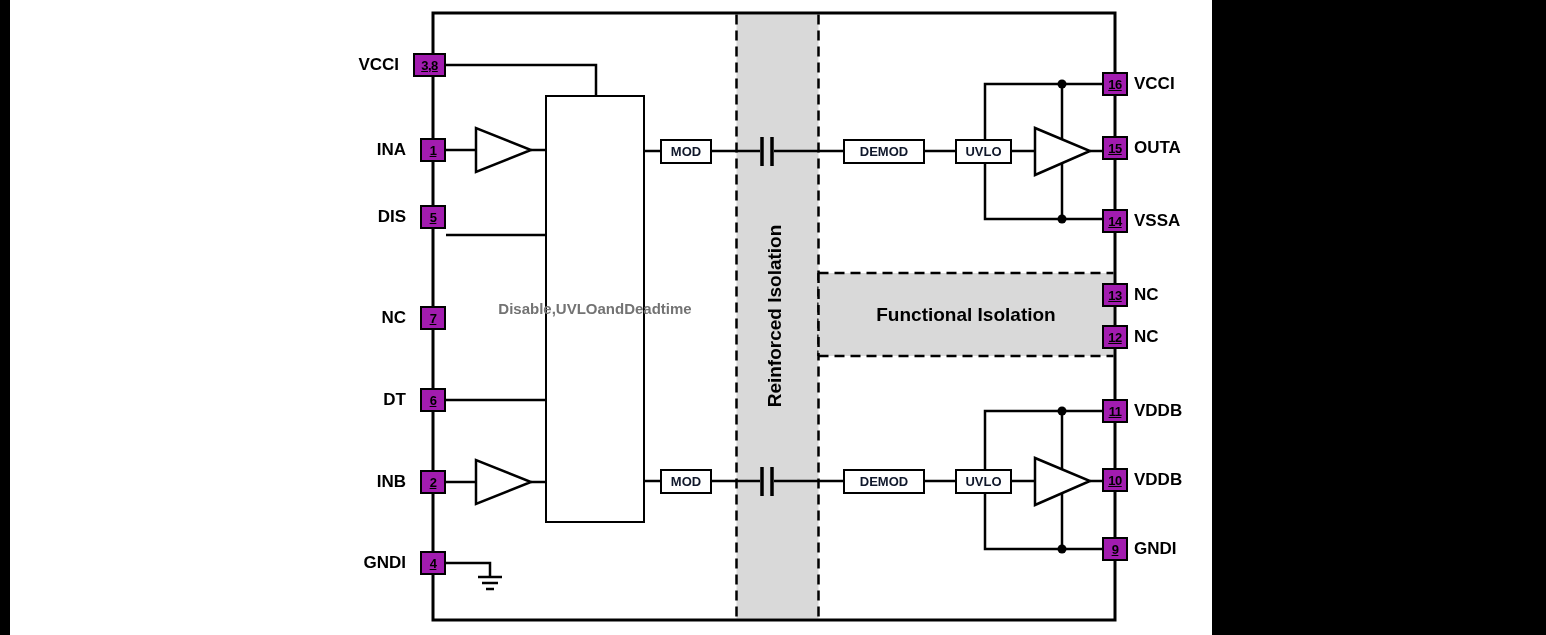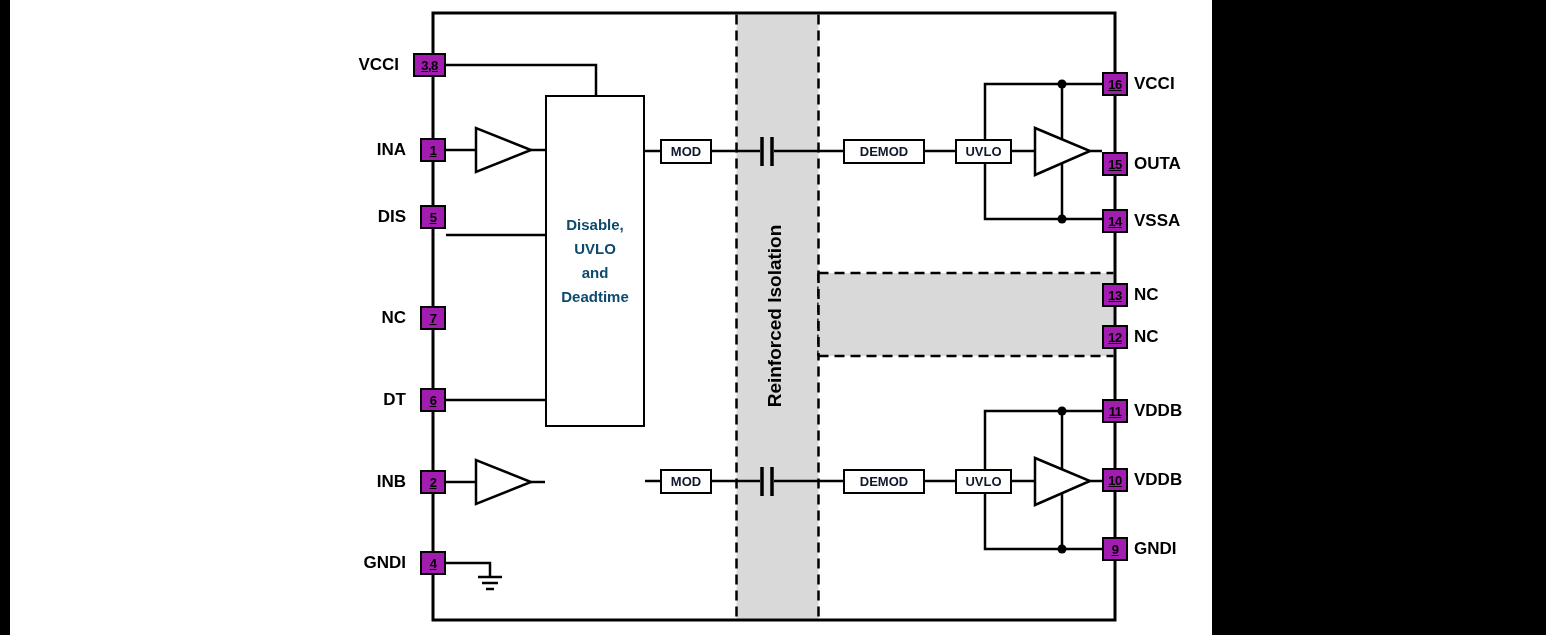--- a/index.html
+++ b/index.html
@@ -9,21 +9,21 @@
   #diagram-svg{position:absolute;left:0;top:0;width:1546px;height:635px;}
 
   .pin-l{position:absolute;left:340px;width:106px;height:24px;display:flex;align-items:center;justify-content:flex-end;gap:14px;}
   .pin-r{position:absolute;left:1102px;width:120px;height:24px;display:flex;align-items:center;gap:6px;}
   .plabel{font-size:17px;font-weight:700;color:#000;white-space:nowrap;}
   .pbox{box-sizing:border-box;width:26px;height:24px;border:2.5px solid #000;background:#a21caf;display:inline-flex;align-items:center;justify-content:center;flex:none;text-decoration:underline;}
   .pbox.wide{width:33px;}
   .pnum{font-size:13px;font-weight:700;color:#000;letter-spacing:-0.5px;}
 
   .block{position:absolute;box-sizing:border-box;border:2.5px solid #000;background:#fff;display:flex;align-items:center;justify-content:center;font-size:13px;font-weight:700;color:#0f172a;}
-  .control-block{position:absolute;left:545px;top:95px;width:100px;height:332px;box-sizing:border-box;border:2.5px solid #000;background:#fff;display:flex;flex-direction:column;align-items:center;justify-content:center;font-size:15px;font-weight:700;line-height:24px;color:#0c4a6e;text-align:center;}
+  .control-block{position:absolute;left:545px;top:95px;width:100px;height:428px;box-sizing:border-box;border:2.5px solid #000;background:#fff;display:flex;flex-direction:row;align-items:center;justify-content:center;font-size:15px;font-weight:700;line-height:24px;color:#737373;text-align:center;}
 
   .iso-v{position:absolute;left:577px;top:303px;width:400px;height:26px;text-align:center;font-size:19px;font-weight:700;color:#000;transform:rotate(-90deg);}
   .iso-h{position:absolute;left:819px;top:273px;width:294px;height:83px;display:flex;align-items:center;justify-content:center;font-size:19px;font-weight:700;color:#000;}
 </style>
 </head>
 <body>
 
 <div id="stage">
   <div id="page"></div>
 
@@ -125,20 +125,21 @@
       <span>MOD</span>
     </div>
   <div class="block" style="left:843px;top:469px;width:82px;height:25px">
       <span>DEMOD</span>
     </div>
   <div class="block" style="left:955px;top:469px;width:57px;height:25px">
       <span>UVLO</span>
     </div>
 
   <div class="iso-v">Reinforced Isolation</div>
+  <div class="iso-h">Functional Isolation</div>
 
   <div class="pin-l" style="top:53px">
     <span class="plabel">VCCI</span>
     <span class="pbox wide">
         <span class="pnum">3,8</span>
       </span>
   </div>
   <div class="pin-l" style="top:138px">
     <span class="plabel">INA</span>
     <span class="pbox">
@@ -175,21 +176,21 @@
         <span class="pnum">4</span>
       </span>
   </div>
 
   <div class="pin-r" style="top:72px">
     <span class="pbox">
         <span class="pnum">16</span>
       </span>
     <span class="plabel">VCCI</span>
   </div>
-  <div class="pin-r" style="top:152px">
+  <div class="pin-r" style="top:136px">
     <span class="pbox">
         <span class="pnum">15</span>
       </span>
     <span class="plabel">OUTA</span>
   </div>
   <div class="pin-r" style="top:209px">
     <span class="pbox">
         <span class="pnum">14</span>
       </span>
     <span class="plabel">VSSA</span>

